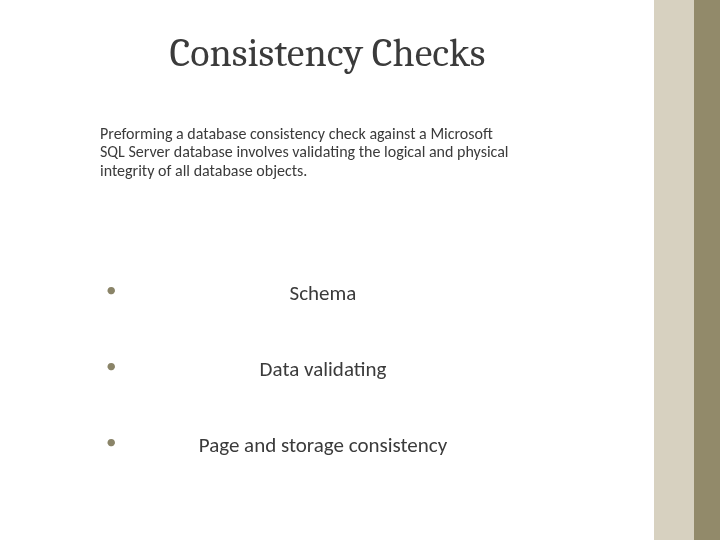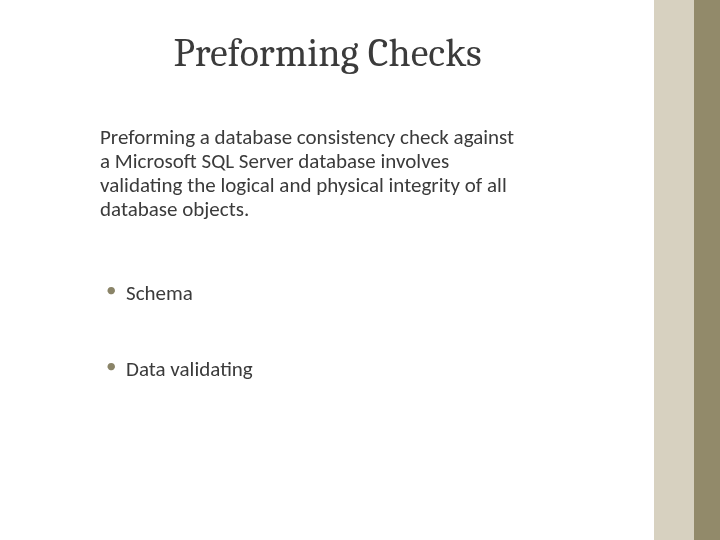--- a/index.html
+++ b/index.html
@@ -43,34 +43,35 @@
     font-family: "Cambria", "Georgia", "Times New Roman", serif;
     font-size: 40px;
     font-weight: 400;
     color: #3b3b3b;
   }
   .body-text {
     position: absolute;
     top: 125px;
     left: 100px;
     width: 420px;
-    font-size: 21px;
+    font-size: 16px;
     line-height: 1.15;
     color: #3b3b3b;
   }
   .bullet-list {
     position: absolute;
     top: 280px;
     left: 100px;
     width: 420px;
     font-size: 21px;
     color: #3b3b3b;
     list-style: none;
     padding: 0;
     margin: 0;
+    text-align: center;
   }
   .bullet-list li {
     position: relative;
     padding-left: 26px;
     margin-bottom: 50px;
   }
   .bullet-list li::before {
     content: "•";
     position: absolute;
     left: 6px;
@@ -81,26 +82,29 @@
   }
 </style>
 </head>
 <body>
 
 <div class="slide">
 
   <div class="sidebar-light"></div>
   <div class="sidebar-dark"></div>
 
-  <div class="title">Preforming Checks</div>
+  <div class="title">Consistency Checks</div>
 
   <div class="body-text">Preforming a database consistency check against a Microsoft SQL Server database involves validating the logical and physical integrity of all database objects.</div>
 
   <ul class="bullet-list">
     <li>
       <span>Schema</span>
     </li>
     <li>
       <span>Data validating</span>
     </li>
+    <li>
+      <span>Page and storage consistency</span>
+    </li>
   </ul>
 
 </div>
 
 </body></html>

